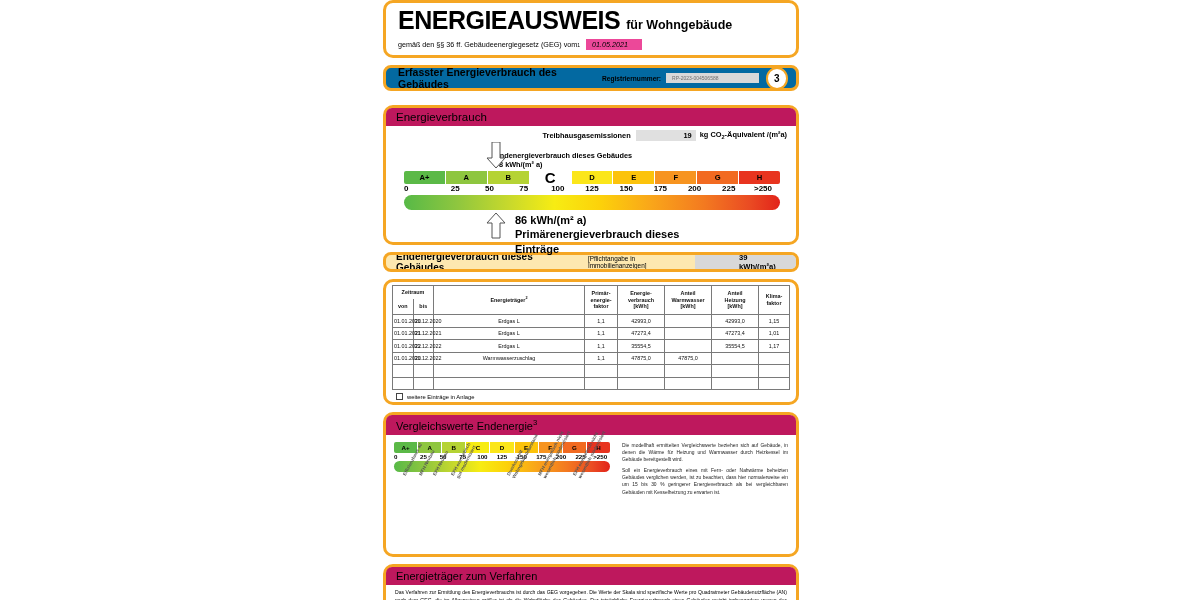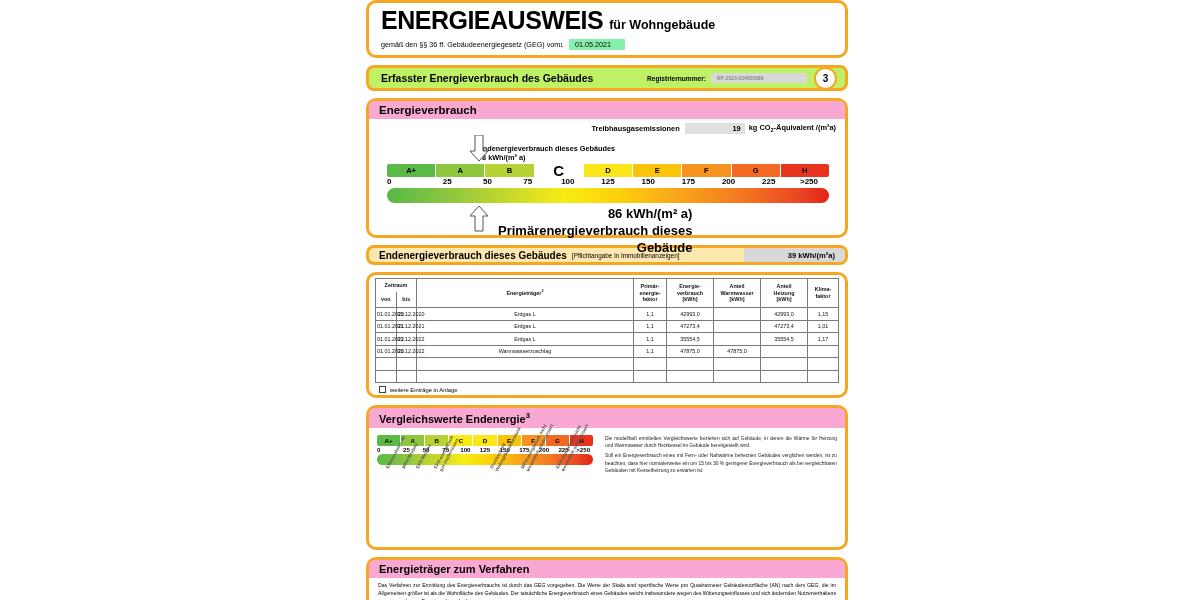--- a/index.html
+++ b/index.html
@@ -1,43 +1,43 @@
 <!DOCTYPE html>
 <html><head>
 <meta charset="utf-8">
 <style>
   html,body{margin:0;padding:0;}
   body{
     width:1200px;height:600px;background:#ffffff;overflow:hidden;
     font-family:"Liberation Sans",sans-serif;color:#000;
   }
   .page{position:relative;width:1200px;height:600px;}
-  .doc{position:absolute;left:366px;top:0;width:482px;height:600px;}
+  .doc{position:absolute;left:383px;top:0;width:416px;height:600px;}
 
   
   .panel{
     border:3px solid #f5a623;border-radius:10px;background:#fff;
     box-sizing:border-box;margin-bottom:7px;position:relative;
   }
   .panel-head{
-    background:#f9a8d4;font-weight:bold;box-sizing:border-box;
+    background:#be185d;font-weight:normal;box-sizing:border-box;
   }
 
   
   .title-panel{height:58px;padding:5px 10px 0 12px;}
   .title-row{display:flex;align-items:baseline;}
   .t-main{font-size:25px;font-weight:bold;letter-spacing:-0.5px;line-height:1;}
   .t-sub{font-size:12.5px;font-weight:bold;margin-left:6px;}
   .t-legal{font-size:7.2px;margin-top:6px;display:flex;align-items:center;}
-  .t-date{background:#86efac;padding:1px 14px 1px 6px;margin-left:6px;font-size:7.2px;}
+  .t-date{background:#ec4899;padding:1px 14px 1px 6px;margin-left:6px;font-size:7.2px;font-style:italic;}
 
   
   .regbar{height:26px;display:flex;align-items:center;padding:0 8px 0 12px;
-          border-radius:8px;border:3px solid #f5a623;background:#bef264;
-          box-sizing:border-box;margin-bottom:7px;}
+          border-radius:8px;border:3px solid #f5a623;background:#0369a1;
+          box-sizing:border-box;margin-bottom:14px;}
   .reg-title{font-size:10.5px;font-weight:bold;}
   .reg-lab{font-size:6.6px;font-weight:bold;margin-left:auto;}
   .reg-val{background:#d9d9d9;color:#6e6e6e;font-size:5px;padding:2px 6px;
            margin-left:5px;width:96px;box-sizing:border-box;}
   .circ{width:19px;height:19px;border-radius:50%;border:2px solid #f5a623;
         background:#fff;font-size:10px;font-weight:bold;display:flex;
         align-items:center;justify-content:center;margin-left:7px;}
 
   
   .energy-panel{height:140px;}
@@ -65,21 +65,21 @@
   .scale-seg.active{font-size:15px;background:#fff !important;color:#000;}
   .ticks{display:flex;margin-top:0px;}
   .tick{flex:1;text-align:center;font-size:8px;font-weight:bold;}
   .tick.first{text-align:left;}
   .gradbar{height:15px;margin-top:2px;border-radius:8px;
      background:linear-gradient(to right,#57b947 0%,#8ec63f 14%,#c8d92c 28%,
       #f7ec13 40%,#fcd20a 52%,#f9a51a 66%,#f37920 80%,#ea4b23 92%,#e2231a 100%);}
 
   .arrow-up-row{display:flex;align-items:flex-start;padding:3px 0 0 100px;}
   .arrow-up{margin-right:9px;}
-  .arrow-up-txt{font-size:13px;font-weight:bold;line-height:1.3;text-align:right;}
+  .arrow-up-txt{font-size:11px;font-weight:bold;line-height:1.3;}
 
   
   .endbar{height:20px;display:flex;align-items:center;border-radius:8px;
           border:3px solid #f5a623;background:#fde8b0;box-sizing:border-box;
           padding:0 0 0 10px;margin-bottom:7px;overflow:hidden;}
   .end-t{font-size:10px;font-weight:bold;}
   .end-note{font-size:6.4px;margin-left:5px;}
   .end-val{margin-left:auto;background:#d8d8d8;height:100%;display:flex;
            align-items:center;padding:0 10px 0 44px;font-size:7.6px;font-weight:bold;}
 
@@ -204,21 +204,21 @@
 
     <div class="arrow-up-row">
       <span class="arrow-up">
         <svg width="20" height="26" viewBox="0 0 20 26">
               <polygon points="10,0 19,10 14,10 14,25 6,25 6,10 1,10" fill="#ffffff" stroke="#555" stroke-width="1"></polygon>
             </svg>
       </span>
       <span class="arrow-up-txt">
         <span>86 kWh/(m² a)</span><br>
         <span>Primärenergieverbrauch dieses</span><br>
-        <span>Gebäude</span>
+        <span>Einträge</span>
       </span>
     </div>
   </div>
 
   <div class="endbar">
     <span class="end-t">Endenergieverbrauch dieses Gebäudes</span>
     <span class="end-note">[Pflichtangabe in Immobilienanzeigen]</span>
     <span class="end-val">39 kWh/(m²a)</span>
   </div>
 

